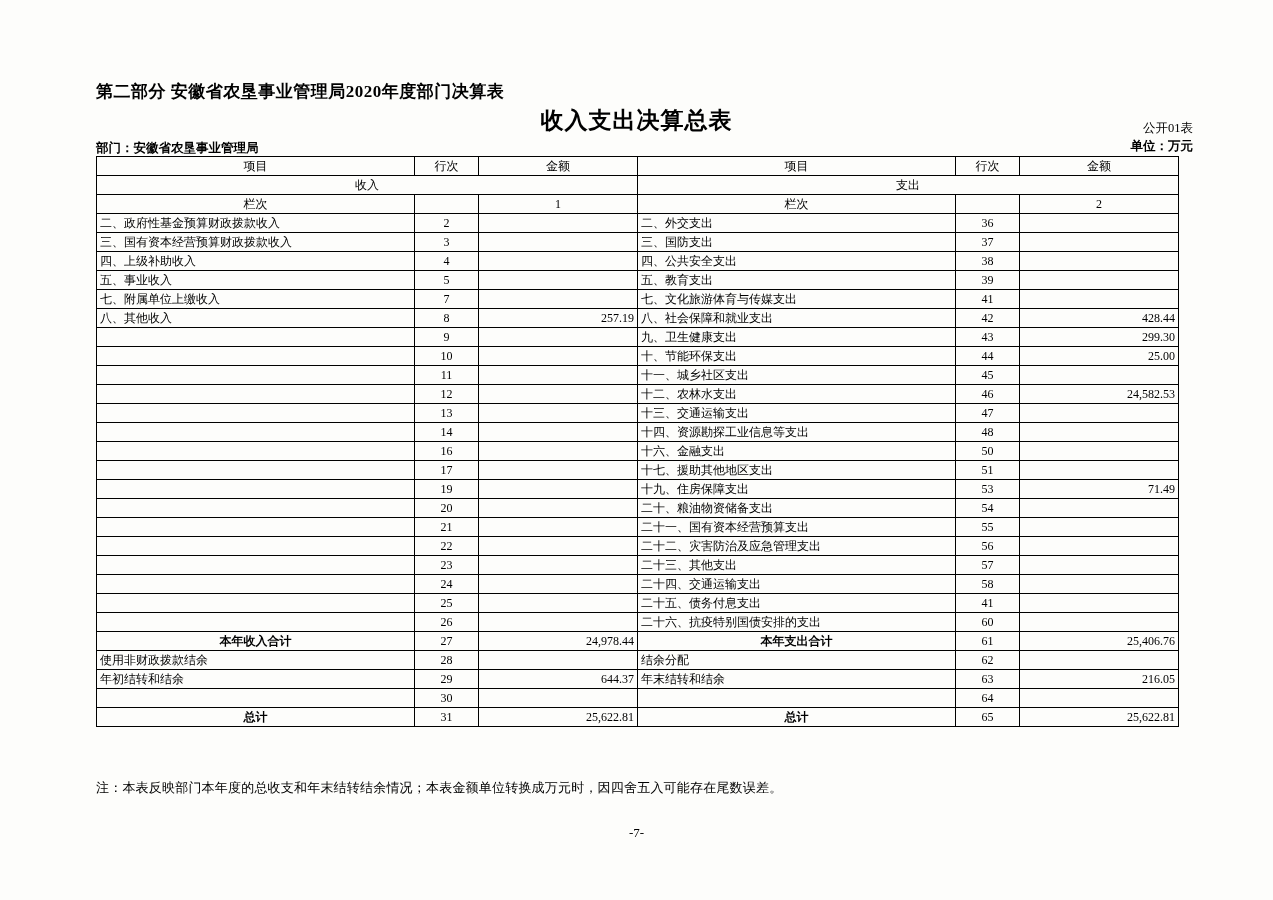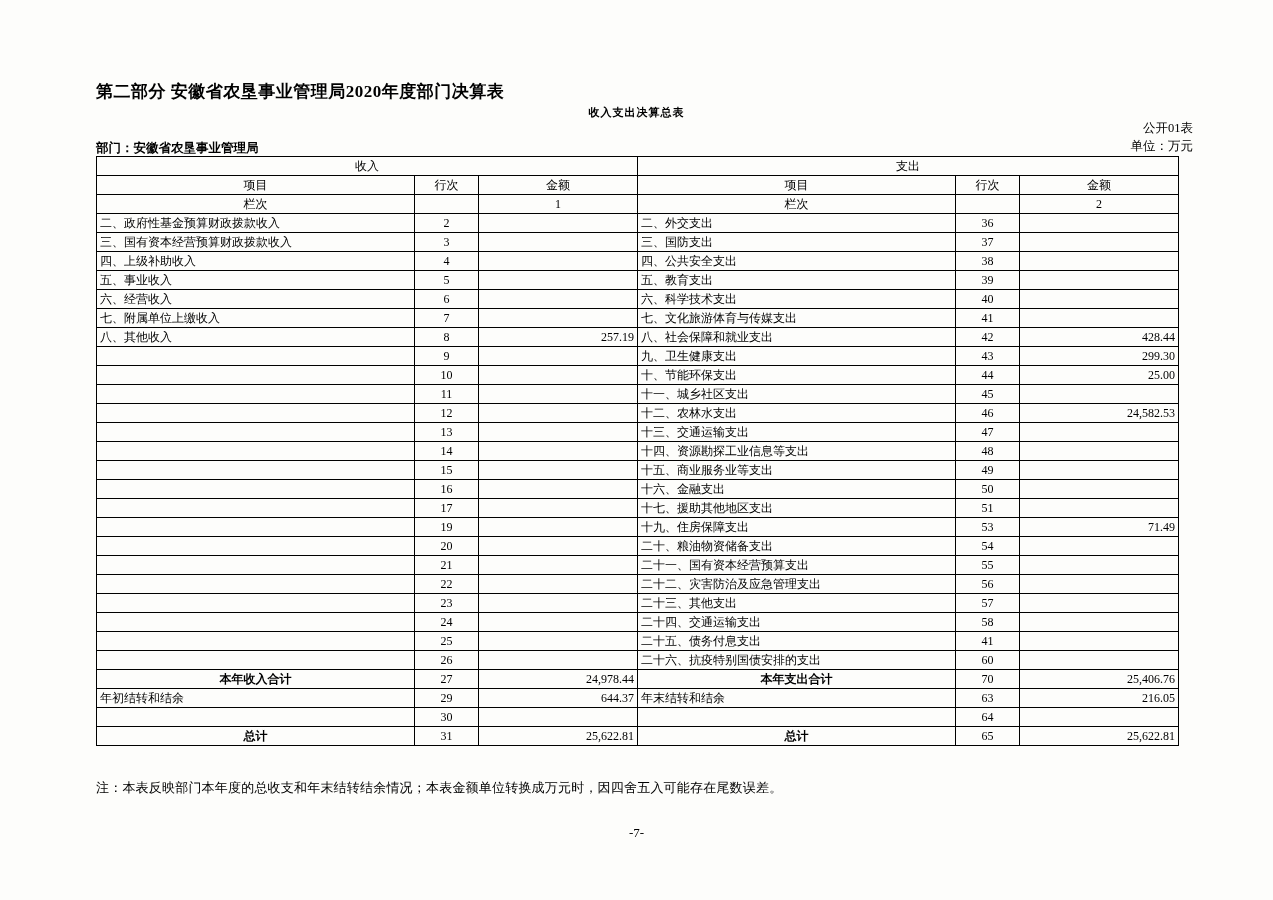--- a/index.html
+++ b/index.html
@@ -30,37 +30,38 @@
     font-size: 17px;
     font-weight: bold;
     letter-spacing: 0.5px;
   }
   .sub-title {
     position: absolute;
     left: 0;
     top: 105px;
     width: 1273px;
     text-align: center;
-    font-size: 11px;
+    font-size: 23px;
     font-weight: bold;
     letter-spacing: 1px;
   }
   .form-code {
     position: absolute;
     right: 96px;
     top: 120px;
     font-size: 12.5px;
     text-align: right;
   }
   .unit-note {
     position: absolute;
     right: 96px;
     top: 138px;
     font-size: 12.5px;
     text-align: right;
+    font-weight: bold;
   }
   .dept-line {
     position: absolute;
     left: 96px;
     top: 140px;
     font-size: 12.5px;
     font-weight: bold;
   }
   table.budget {
     position: absolute;
@@ -121,30 +122,30 @@
     <colgroup>
       <col class="c-item">
         <col class="c-line">
         <col class="c-amt">
       <col class="c-item">
         <col class="c-line">
         <col class="c-amt">
     </colgroup>
     <tbody id="tbody">
       <tr>
-        <td class="grp-head" colspan="3">收入</td>
-        <td class="grp-head" colspan="3">支出</td>
-      </tr>
-      <tr>
         <td class="ctr">项目</td>
         <td class="ctr">行次</td>
         <td class="ctr">金额</td>
         <td class="ctr">项目</td>
         <td class="ctr">行次</td>
         <td class="ctr">金额</td>
+      </tr>
+      <tr>
+        <td class="grp-head" colspan="3">收入</td>
+        <td class="grp-head" colspan="3">支出</td>
       </tr>
       <tr>
         <td class="ctr">栏次</td>
         <td class="ctr"></td>
         <td class="ctr">1</td>
         <td class="ctr">栏次</td>
         <td class="ctr"></td>
         <td class="ctr">2</td>
       </tr>
         <tr>
@@ -173,28 +174,20 @@
         </tr>
         <tr>
           <td class="">五、事业收入</td>
           <td class="ctr">5</td>
           <td class="c-amt">&nbsp;</td>
           <td class="">五、教育支出</td>
           <td class="ctr">39</td>
           <td class="c-amt">&nbsp;</td>
         </tr>
         <tr>
-          <td class="">六、经营收入</td>
-          <td class="ctr">6</td>
-          <td class="c-amt">&nbsp;</td>
-          <td class="">六、科学技术支出</td>
-          <td class="ctr">40</td>
-          <td class="c-amt">&nbsp;</td>
-        </tr>
-        <tr>
           <td class="">七、附属单位上缴收入</td>
           <td class="ctr">7</td>
           <td class="c-amt">&nbsp;</td>
           <td class="">七、文化旅游体育与传媒支出</td>
           <td class="ctr">41</td>
           <td class="c-amt">&nbsp;</td>
         </tr>
         <tr>
           <td class="">八、其他收入</td>
           <td class="ctr">8</td>
@@ -246,28 +239,20 @@
         <tr>
           <td class="">&nbsp;</td>
           <td class="ctr">14</td>
           <td class="c-amt">&nbsp;</td>
           <td class="">十四、资源勘探工业信息等支出</td>
           <td class="ctr">48</td>
           <td class="c-amt">&nbsp;</td>
         </tr>
         <tr>
           <td class="">&nbsp;</td>
-          <td class="ctr">15</td>
-          <td class="c-amt">&nbsp;</td>
-          <td class="">十五、商业服务业等支出</td>
-          <td class="ctr">49</td>
-          <td class="c-amt">&nbsp;</td>
-        </tr>
-        <tr>
-          <td class="">&nbsp;</td>
           <td class="ctr">16</td>
           <td class="c-amt">&nbsp;</td>
           <td class="">十六、金融支出</td>
           <td class="ctr">50</td>
           <td class="c-amt">&nbsp;</td>
         </tr>
         <tr>
           <td class="">&nbsp;</td>
           <td class="ctr">17</td>
           <td class="c-amt">&nbsp;</td>
@@ -337,22 +322,30 @@
           <td class="c-amt">&nbsp;</td>
           <td class="">二十六、抗疫特别国债安排的支出</td>
           <td class="ctr">60</td>
           <td class="c-amt">&nbsp;</td>
         </tr>
         <tr>
           <td class="ctr bold">本年收入合计</td>
           <td class="ctr">27</td>
           <td class="c-amt">24,978.44</td>
           <td class="ctr bold">本年支出合计</td>
-          <td class="ctr">70</td>
+          <td class="ctr">61</td>
           <td class="c-amt">25,406.76</td>
+        </tr>
+        <tr>
+          <td class="">使用非财政拨款结余</td>
+          <td class="ctr">28</td>
+          <td class="c-amt">&nbsp;</td>
+          <td class="">结余分配</td>
+          <td class="ctr">62</td>
+          <td class="c-amt">&nbsp;</td>
         </tr>
         <tr>
           <td class="">年初结转和结余</td>
           <td class="ctr">29</td>
           <td class="c-amt">644.37</td>
           <td class="">年末结转和结余</td>
           <td class="ctr">63</td>
           <td class="c-amt">216.05</td>
         </tr>
         <tr>

